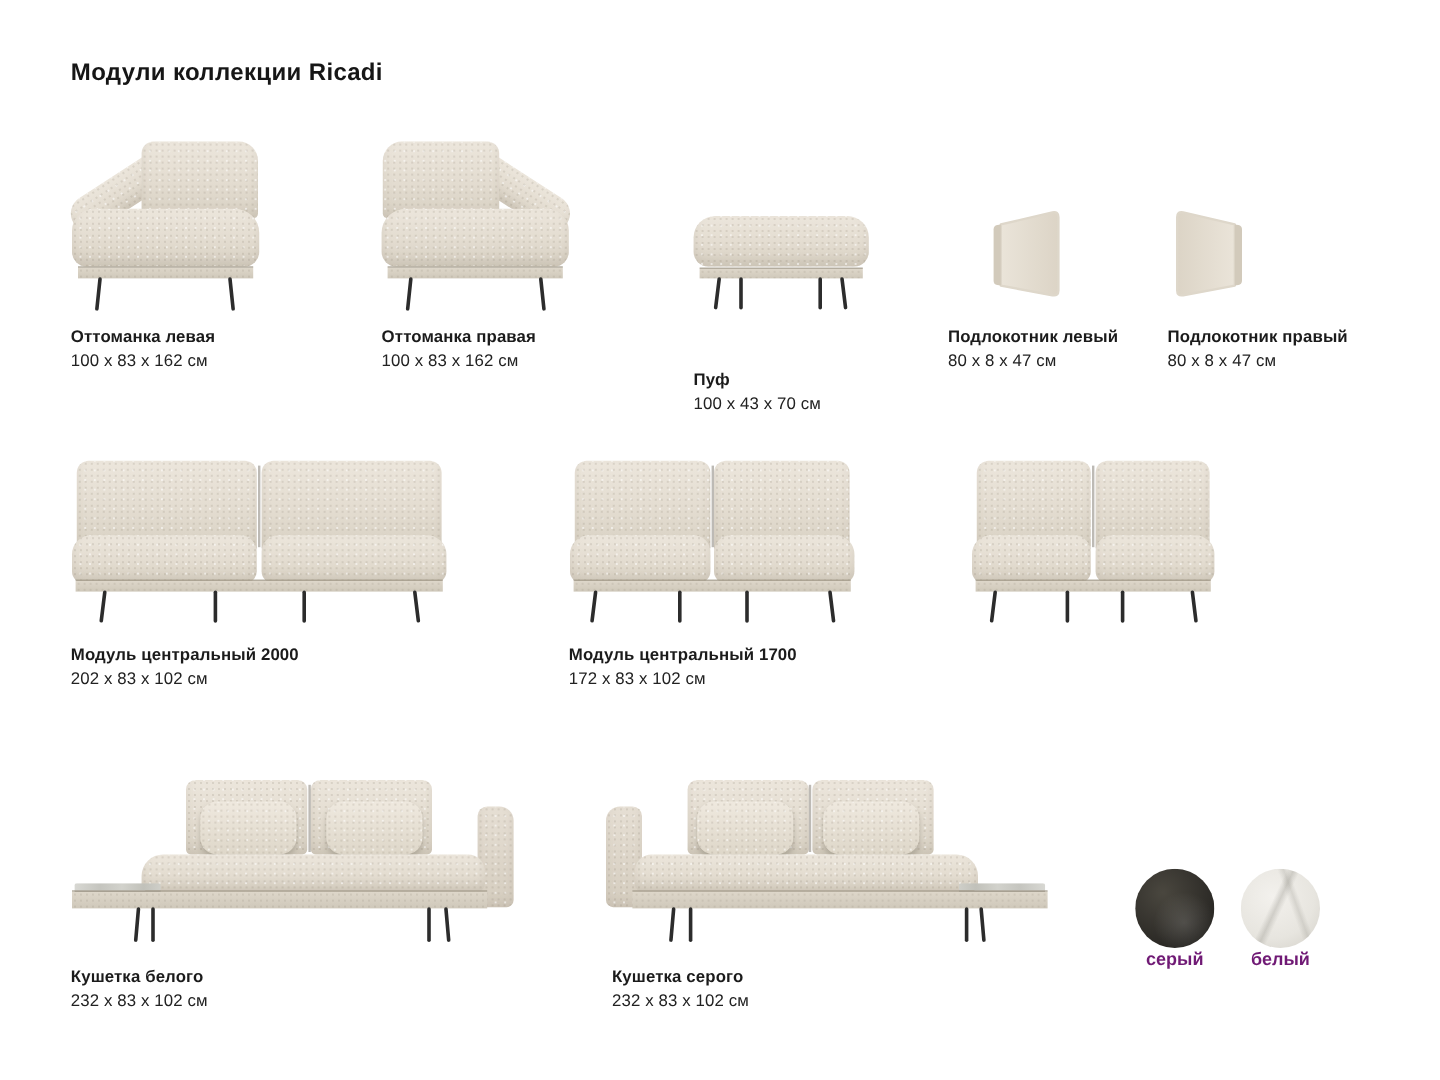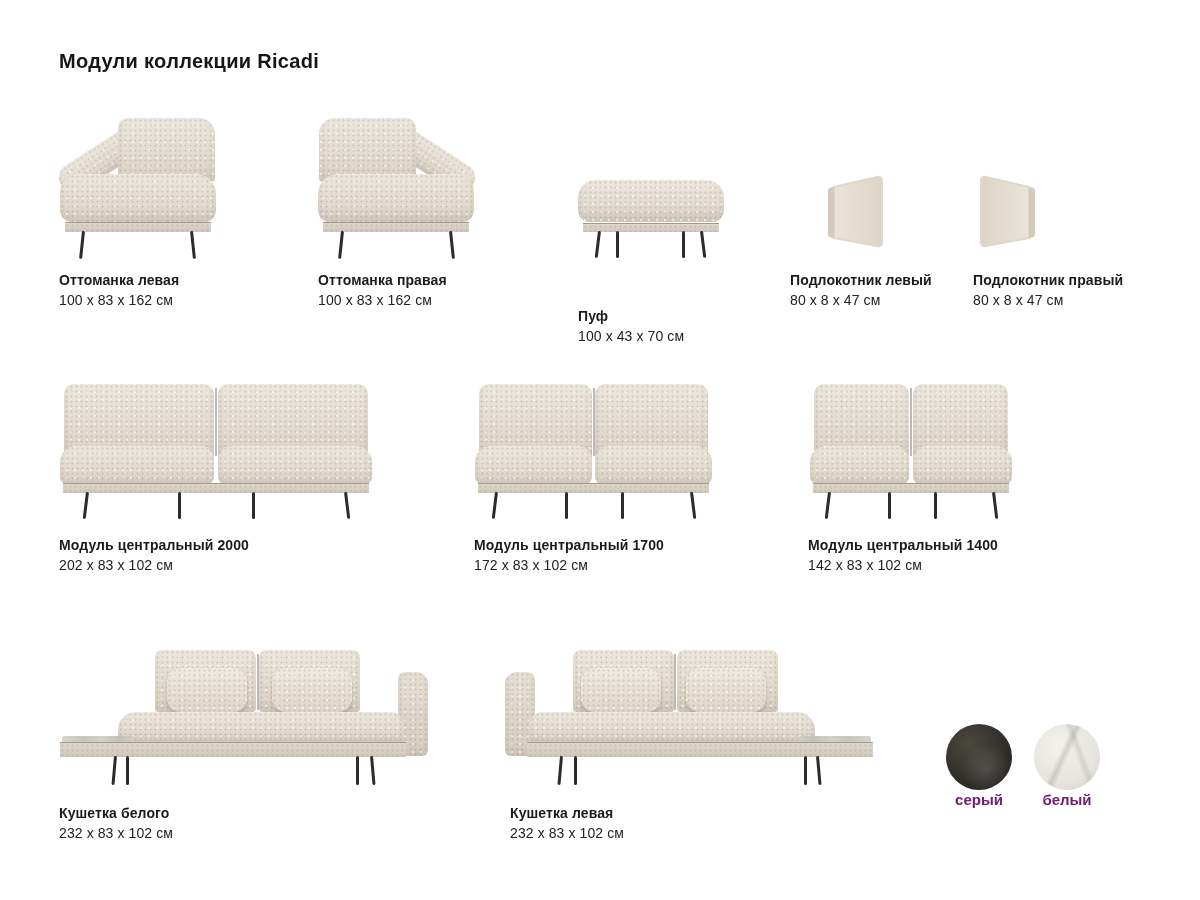--- a/index.html
+++ b/index.html
@@ -193,31 +193,27 @@
   </div>
 
   <div class="label" style="left:59px;top:536px;">
     <div class="mname">Модуль центральный 2000</div>
     <div class="mdims">202 x 83 x 102 см</div>
   </div>
   <div class="label" style="left:474px;top:536px;">
     <div class="mname">Модуль центральный 1700</div>
     <div class="mdims">172 x 83 x 102 см</div>
   </div>
-  <div class="label" style="left:808px;top:536px;">
-    <div class="mname">Модуль центральный 1400</div>
-    <div class="mdims">142 x 83 x 102 см</div>
-  </div>
 
   <div class="label" style="left:59px;top:804px;">
     <div class="mname">Кушетка белого</div>
     <div class="mdims">232 x 83 x 102 см</div>
   </div>
   <div class="label" style="left:510px;top:804px;">
-    <div class="mname">Кушетка левая</div>
+    <div class="mname">Кушетка серого</div>
     <div class="mdims">232 x 83 x 102 см</div>
   </div>
 
   <div class="swatch gray"></div>
   <div class="swatch white"></div>
   <div class="swlabel gray">серый</div>
   <div class="swlabel white">белый</div>
 </div>
 
 </body></html>

